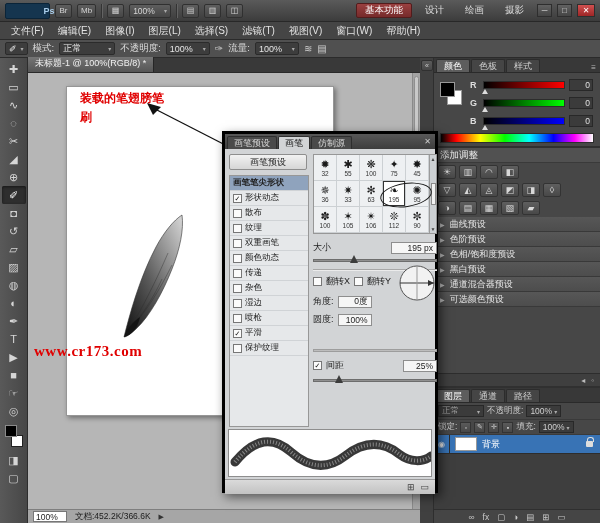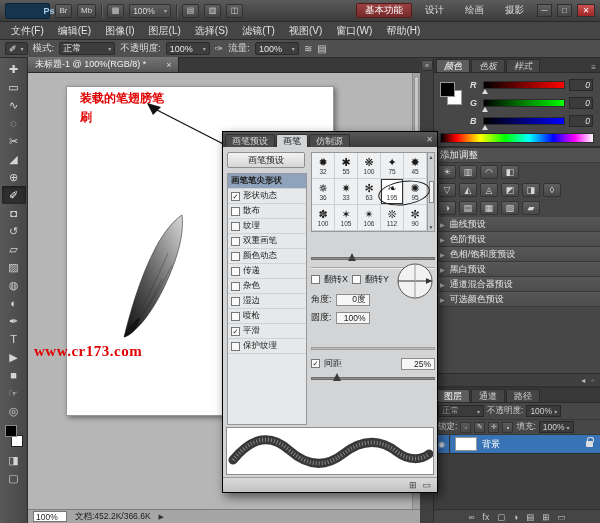--- a/index.html
+++ b/index.html
@@ -51,21 +51,21 @@
     font-size:11px; color:#d6d6d6; border-radius:2px; }
   .tool.selected { background:#2e2e2e; box-shadow:inset 0 1px 3px #161616; color:#fff; }
   .swatches { position:relative; width:24px; height:28px; margin-top:3px; }
   .swatch-bg { position:absolute; left:9px; top:12px; width:12px; height:12px; background:#fff; border:1px solid #222; }
   .swatch-fg { position:absolute; left:3px; top:2px; width:12px; height:12px; background:#000; border:1px solid #8a8a8a; }
 
   
   #doc-tabs { position:absolute; left:28px; top:58px; width:392px; height:15px; background:#393939;
     border-bottom:1px solid #2a2a2a; display:flex; align-items:flex-end; }
   .doc-tab { height:15px; background:linear-gradient(#757575,#565656); color:#f0f0f0; font-size:9px;
-    display:flex; align-items:center; gap:20px; padding:0 7px; border-right:1px solid #262626; }
+    display:flex; align-items:center; gap:20px; padding:0 7px; border-right:1px solid #262626;flex-direction:column; }
   .doc-close { color:#d8d8d8; font-size:9px; }
 
   
   #canvas-area { position:absolute; left:28px; top:73px; width:392px; height:436px;
     background:#b6b6b6; overflow:hidden; }
   #canvas-page { position:absolute; left:38px; top:13px; width:268px; height:330px; background:#fff;
     border:1px solid #969696; box-shadow:2px 2px 5px rgba(0,0,0,.4); }
   #annotation { position:absolute; left:52px; top:16px; width:92px; font-size:12px; line-height:19px;
     font-weight:bold; color:#e00000; }
   #watermark { position:absolute; left:6px; top:270px; font-family:"Liberation Serif",serif;
@@ -96,21 +96,21 @@
   #right-dock { position:absolute; left:434px; top:58px; width:166px; height:465px; background:#474747; }
   .panel-tabs { height:15px; background:#383838; display:flex; align-items:flex-end; padding-left:2px;
     gap:1px; border-bottom:1px solid #2a2a2a; }
   .p-tab { font-size:9px; color:#cfcfcf; padding:0 7px; height:13px; background:#454545;
     border:1px solid #2c2c2c; border-bottom:none; border-radius:2px 2px 0 0;
     display:flex; align-items:center; }
   .p-tab.active { background:#5d5d5d; color:#fff; }
   .p-menu { margin-left:auto; margin-right:4px; color:#bbb; font-size:8px; }
 
   
-  #color-panel { position:relative; height:90px; border-bottom:2px solid #303030;font-style:italic; }
+  #color-panel { position:relative; height:90px; border-bottom:2px solid #303030; }
   .cp-body { position:relative; height:73px; }
   .cp-swatch-bg { position:absolute; left:13px; top:17px; width:15px; height:15px; background:#fff; border:1px solid #999; }
   .cp-swatch-fg { position:absolute; left:6px; top:9px; width:15px; height:15px; background:#000; border:1px solid #999; }
   .cp-slider { position:absolute; left:36px; display:flex; align-items:center; gap:4px; }
   .cp-label { width:9px; font-size:9px; color:#ddd; font-weight:bold; }
   .cp-track { width:82px; height:8px; border:1px solid #2d2d2d; position:relative; }
   .cp-thumb { position:absolute; left:-2px; bottom:-6px; width:0; height:0;
     border-left:3px solid transparent; border-right:3px solid transparent; border-bottom:5px solid #ddd; }
   .cp-value { width:24px; height:12px; background:#3b3b3b; border:1px solid #282828; color:#e0e0e0;
     font-size:8.5px; display:flex; align-items:center; justify-content:flex-end; padding-right:2px; }
@@ -151,21 +151,21 @@
   .layer-name { font-size:9px; color:#fff; flex:1; }
   .mini-lock { width:7px; height:6px; background:#ddd; border-radius:1px; position:relative; margin-right:7px; }
   .mini-lock:before { content:""; position:absolute; left:1px; top:-4px; width:5px; height:4px;
     border:1px solid #ddd; border-bottom:none; border-radius:3px 3px 0 0; }
   .lp-footer { position:absolute; bottom:0; left:0; right:0; height:14px; background:#454545;
     border-top:1px solid #2f2f2f; display:flex; align-items:center; justify-content:center;
     gap:8px; color:#c9c9c9; font-size:8.5px; }
 
   
   #brush-panel { position:absolute; left:222px; top:131px; width:216px; height:362px;
-    background:#d2d4d6; border:1px solid #000000; box-shadow:3px 4px 10px rgba(0,0,0,.55); z-index:40;text-align:center; }
+    background:#d2d4d6; border:3px solid #000000; box-shadow:3px 4px 10px rgba(0,0,0,.55); z-index:40;text-align:center; }
   #bp-titlebar { height:15px; background:linear-gradient(#585858,#3d3d3d); display:flex;
     align-items:flex-end; padding-left:2px; gap:1px; }
   .bp-tab { font-size:9px; color:#d8d8d8; padding:0 6px; height:13px; background:#4a4a4a;
     border:1px solid #2e2e2e; border-bottom:none; border-radius:2px 2px 0 0;
     display:flex; align-items:center; }
   .bp-tab.active { background:#d2d4d6; color:#111; }
   .bp-close { margin-left:auto; margin-right:4px; align-self:center; color:#ccc; font-size:8px; }
   #bp-body { position:relative; width:100%; height:345px; font-size:9px; color:#222; }
   #bp-presets-btn { position:absolute; left:4px; top:5px; width:78px; height:16px;
     background:linear-gradient(#f2f2f2,#d6d6d6); border:1px solid #8e8e8e; border-radius:2px;
@@ -615,20 +615,25 @@
             </div>
         </div>
         <div class="bp-grid-scroll">
           <span>▲</span>
           <div class="bp-grid-thumb"></div>
           <span>▼</span>
         </div>
         <div id="bp-ellipse"></div>
       </div>
 
+      <div class="bp-row" style="top:92px">
+        <span>大小</span>
+        <span style="flex:1"></span>
+        <div class="bp-vbox" style="width:46px">195 px</div>
+      </div>
       <div class="bp-slider" style="top:106px">
         <div class="bp-track"></div>
         <div class="bp-thumb" style="left:30%"></div>
       </div>
 
       <div class="bp-hr" style="top:120px"></div>
 
       <div class="bp-row" style="top:126px;width:80px">
         <span class="bp-check"></span>
         <span>翻转X</span>

